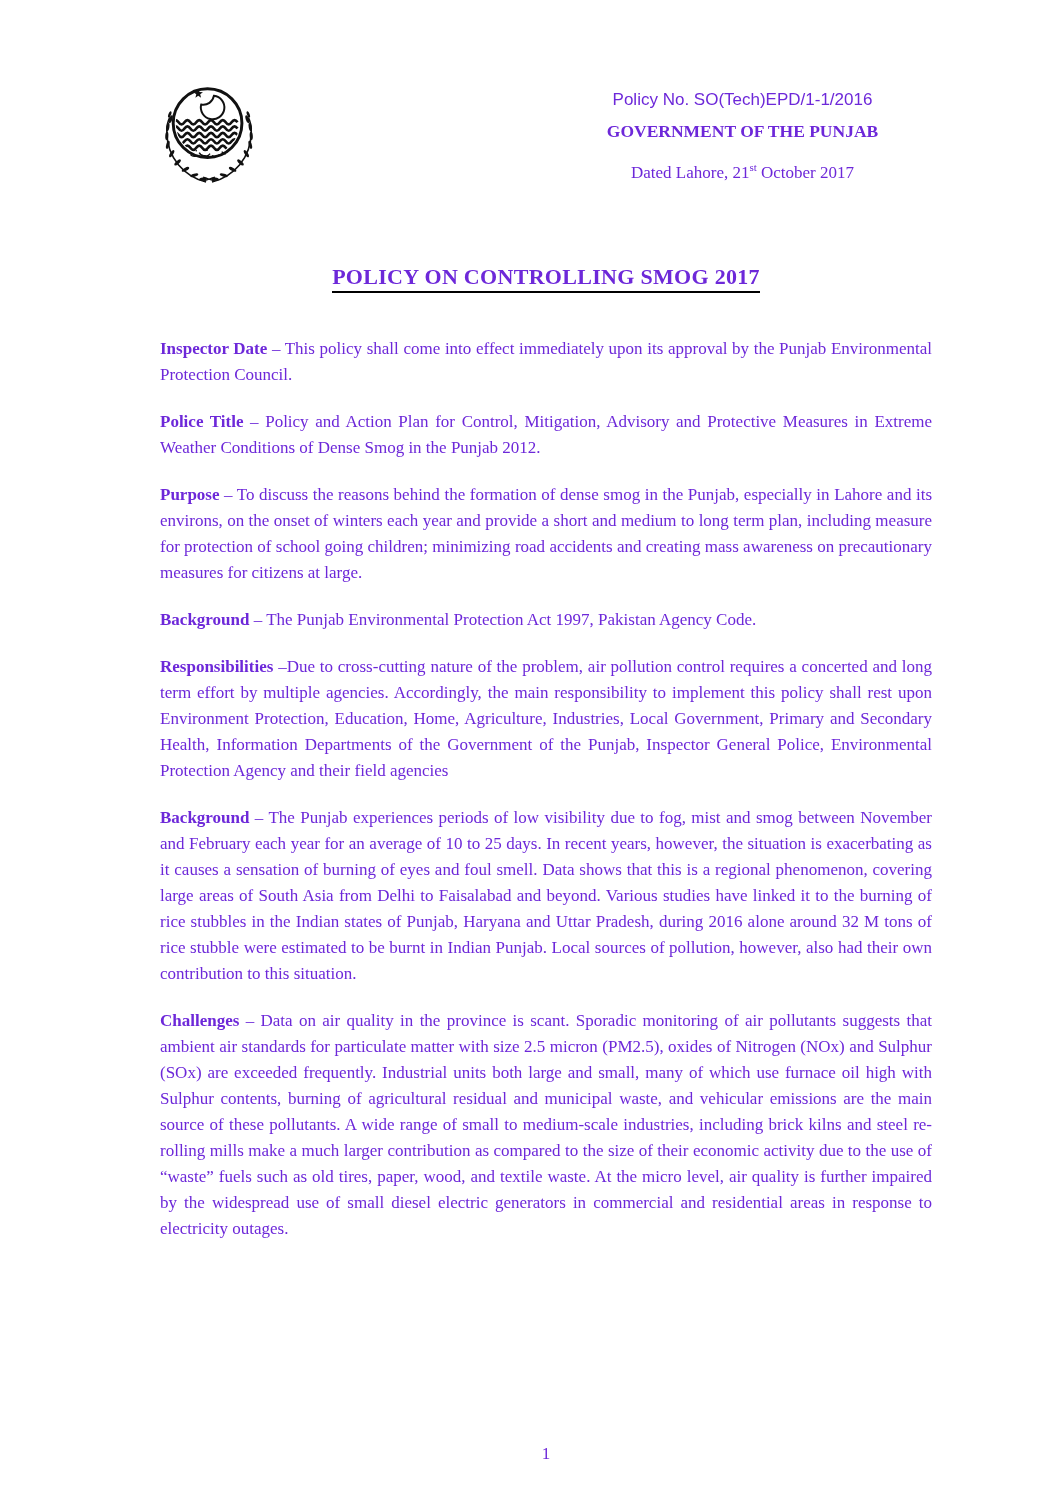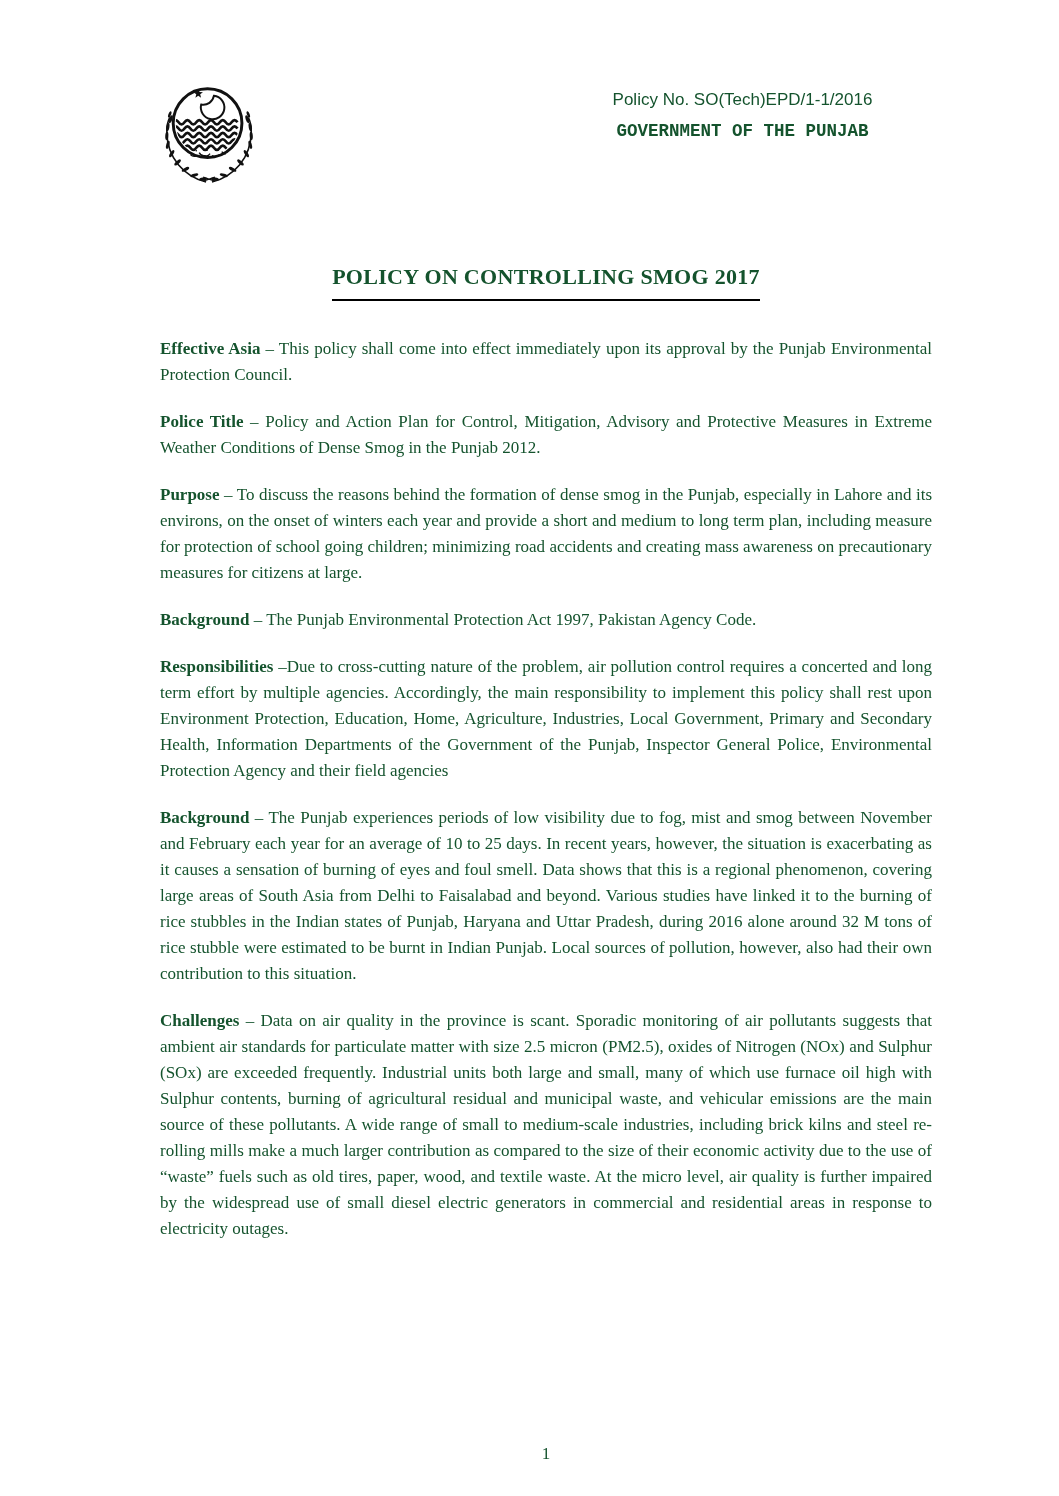--- a/index.html
+++ b/index.html
@@ -1,21 +1,21 @@
 <!DOCTYPE html>
 <html><head>
 <meta charset="utf-8">
 <style>
   html, body { margin: 0; padding: 0; background: #ffffff; }
   .page {
     position: relative;
     width: 1059px;
     height: 1496px;
     background: #ffffff;
-    color: #14532d;
+    color: #6d28d9;
     font-family: "Liberation Serif", serif;
     overflow: hidden;
   }
   
   .logo {
     position: absolute;
     left: 147px;
     top: 80px;
     width: 128px;
     height: 108px;
@@ -31,21 +31,21 @@
     font-family: "Liberation Sans", sans-serif;
     font-size: 17px;
     line-height: 20px;
   }
   .dept-line {
     font-family: "Liberation Serif", serif;
     font-weight: bold;
     font-size: 17.5px;
     line-height: 22px;
   }
-  .dept-line.first { margin-top: 10px; font-family: Liberation Mono, monospace; }
+  .dept-line.first { margin-top: 10px; }
   .dept-line.second { margin-top: 6px; }
   .dated-line {
     margin-top: 20px;
     font-size: 17px;
     line-height: 22px;
   }
   .dated-line sup { font-size: 11px; line-height: 0; }
   
   .title-wrap {
     position: absolute;
@@ -53,21 +53,21 @@
     top: 264px;
     width: 772px;
     text-align: center;
   }
   .doc-title {
     display: inline-block;
     font-weight: bold;
     font-size: 22px;
     letter-spacing: 0.3px;
     border-bottom: 2.5px solid #000;
-    padding-bottom: 9px;
+    padding-bottom: 1px;
   }
   
   .body-text {
     position: absolute;
     left: 160px;
     top: 336px;
     width: 772px;
   }
   .body-text p {
     margin: 0 0 21px 0;
@@ -143,28 +143,29 @@
       <path class="ink" stroke-width="1.4" d="M44 76 q3 3 7 1 M53 74 q2 4 6 3 q3 1 5 -2 M66 77 q4 2 8 -1 M76 73 q2 3 4 2"></path>
       <circle cx="50" cy="72" r="0.8" fill="#111"></circle>
       <circle cx="61" cy="71.5" r="0.8" fill="#111"></circle>
       <circle cx="72" cy="71" r="0.8" fill="#111"></circle>
     </g>
   </svg>
 
   <div class="header-right">
     <div class="policy-no">Policy No. SO(Tech)EPD/1-1/2016</div>
     <div class="dept-line first">GOVERNMENT OF THE PUNJAB</div>
+    <div class="dated-line"><span>Dated Lahore, 21</span><sup>st</sup><span> October 2017</span></div>
   </div>
 
   <div class="title-wrap">
     <span class="doc-title">POLICY ON CONTROLLING SMOG 2017</span>
   </div>
 
   <div class="body-text">
-    <p><span class="para-label">Effective Asia</span><span> – </span><span>This policy shall come into effect immediately upon its approval by the Punjab Environmental Protection Council.</span></p>
+    <p><span class="para-label">Inspector Date</span><span> – </span><span>This policy shall come into effect immediately upon its approval by the Punjab Environmental Protection Council.</span></p>
     <p><span class="para-label">Police Title</span><span> – </span><span>Policy and Action Plan for Control, Mitigation, Advisory and Protective Measures in Extreme Weather Conditions of Dense Smog in the Punjab 2012.</span></p>
     <p><span class="para-label">Purpose</span><span> – </span><span>To discuss the reasons behind the formation of dense smog in the Punjab, especially in Lahore and its environs, on the onset of winters each year and provide a short and medium to long term plan, including measure for protection of school going children; minimizing road accidents and creating mass awareness on precautionary measures for citizens at large.</span></p>
     <p><span class="para-label">Background</span><span> – </span><span>The Punjab Environmental Protection Act 1997, Pakistan Agency Code.</span></p>
     <p><span class="para-label">Responsibilities</span><span> –</span><span>Due to cross-cutting nature of the problem, air pollution control requires a concerted and long term effort by multiple agencies. Accordingly, the main responsibility to implement this policy shall rest upon Environment Protection, Education, Home, Agriculture, Industries, Local Government, Primary and Secondary Health, Information Departments of the Government of the Punjab, Inspector General Police, Environmental Protection Agency and their field agencies</span></p>
     <p><span class="para-label">Background</span><span> – </span><span>The Punjab experiences periods of low visibility due to fog, mist and smog between November and February each year for an average of 10 to 25 days. In recent years, however, the situation is exacerbating as it causes a sensation of burning of eyes and foul smell. Data shows that this is a regional phenomenon, covering large areas of South Asia from Delhi to Faisalabad and beyond. Various studies have linked it to the burning of rice stubbles in the Indian states of Punjab, Haryana and Uttar Pradesh, during 2016 alone around 32 M tons of rice stubble were estimated to be burnt in Indian Punjab. Local sources of pollution, however, also had their own contribution to this situation.</span></p>
     <p><span class="para-label">Challenges</span><span> – </span><span>Data on air quality in the province is scant. Sporadic monitoring of air pollutants suggests that ambient air standards for particulate matter with size 2.5 micron (PM2.5), oxides of Nitrogen (NOx) and Sulphur (SOx) are exceeded frequently. Industrial units both large and small, many of which use furnace oil high with Sulphur contents, burning of agricultural residual and municipal waste, and vehicular emissions are the main source of these pollutants. A wide range of small to medium-scale industries, including brick kilns and steel re-rolling mills make a much larger contribution as compared to the size of their economic activity due to the use of “waste” fuels such as old tires, paper, wood, and textile waste. At the micro level, air quality is further impaired by the widespread use of small diesel electric generators in commercial and residential areas in response to electricity outages.</span></p>
   </div>
 
   <div class="page-number">1</div>
 

